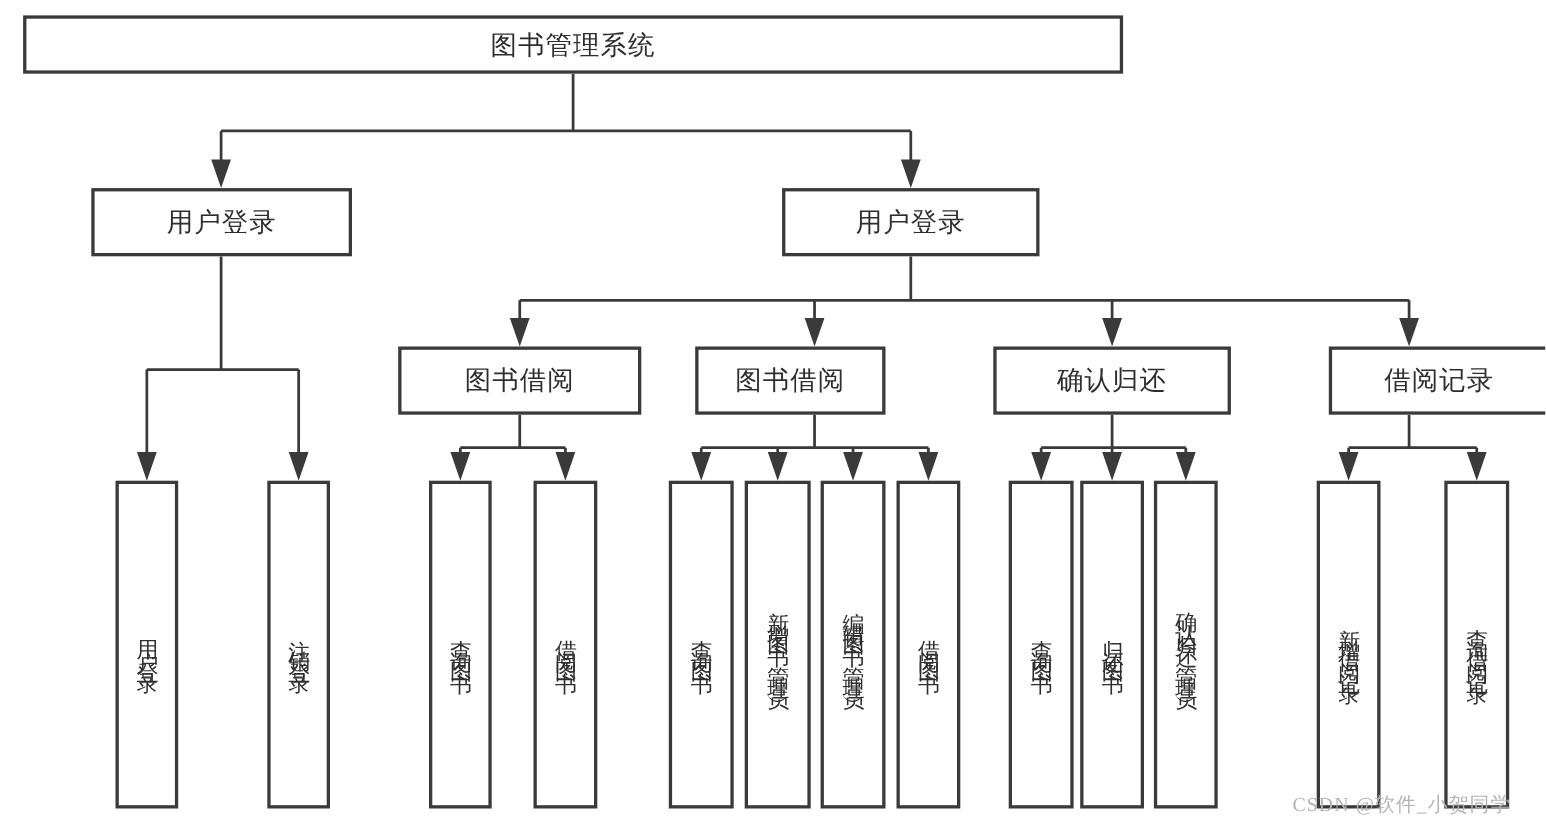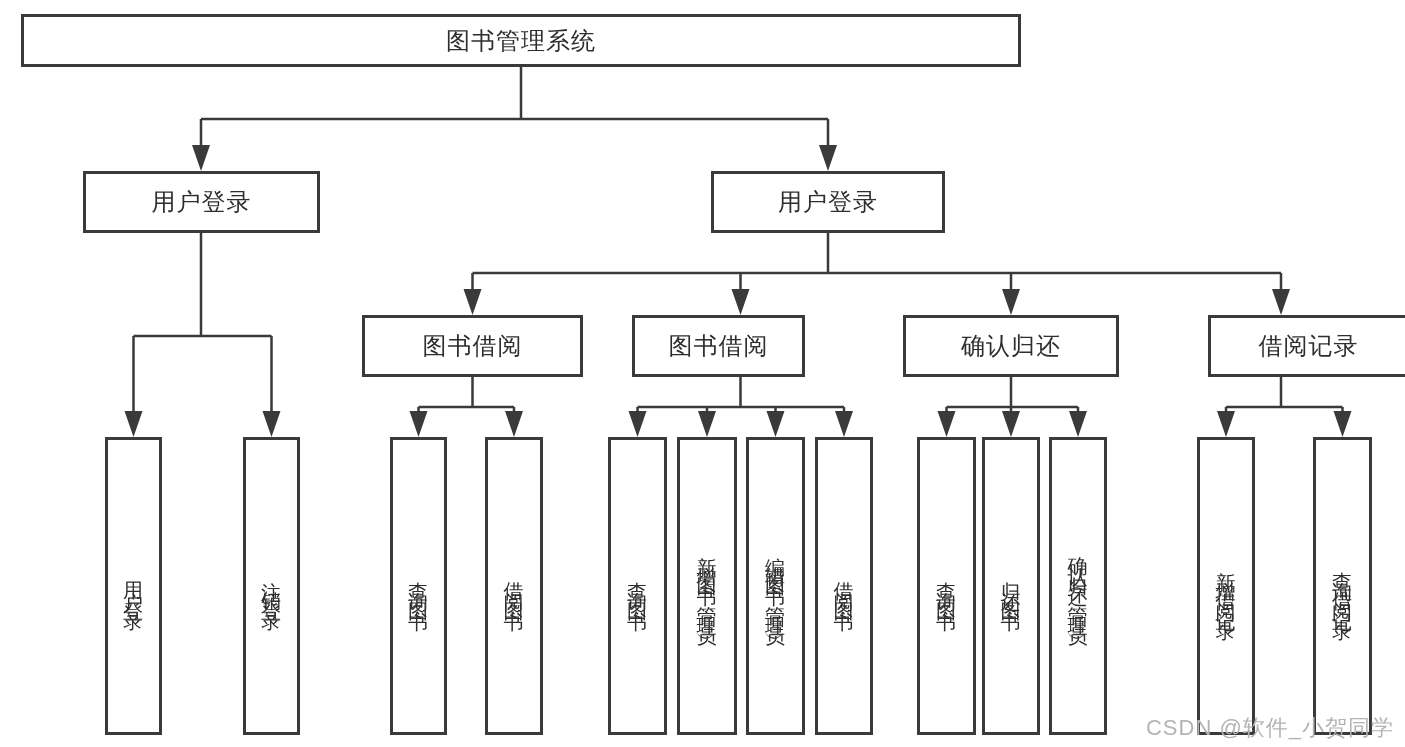--- a/index.html
+++ b/index.html
@@ -71,26 +71,27 @@
   .b-v6{left:677px;width:60px;}
   .b-v7{left:746px;width:59px;}
   .b-v8{left:815px;width:58px;}
   .b-v9{left:917px;width:59px;}
   .b-v10{left:982px;width:58px;}
   .b-v11{left:1049px;width:58px;}
   .b-v12{left:1197px;width:58px;}
   .b-v13{left:1313px;width:59px;}
   .watermark{
     position:absolute;
-    right:11px;
+    right:31px;
     bottom:4px;
-    font-size:22px;
+    font-size:18px;
     letter-spacing:1px;
     color:var(--watermark);
     white-space:nowrap;
+    font-family:Liberation Serif, serif;
   }
 </style>
 </head>
 <body>
 
 <div class="canvas">
 
   <svg class="connectors" width="1405" height="747" viewBox="0 0 1405 747" aria-hidden="true">
 
     <path class="cstroke" d="

